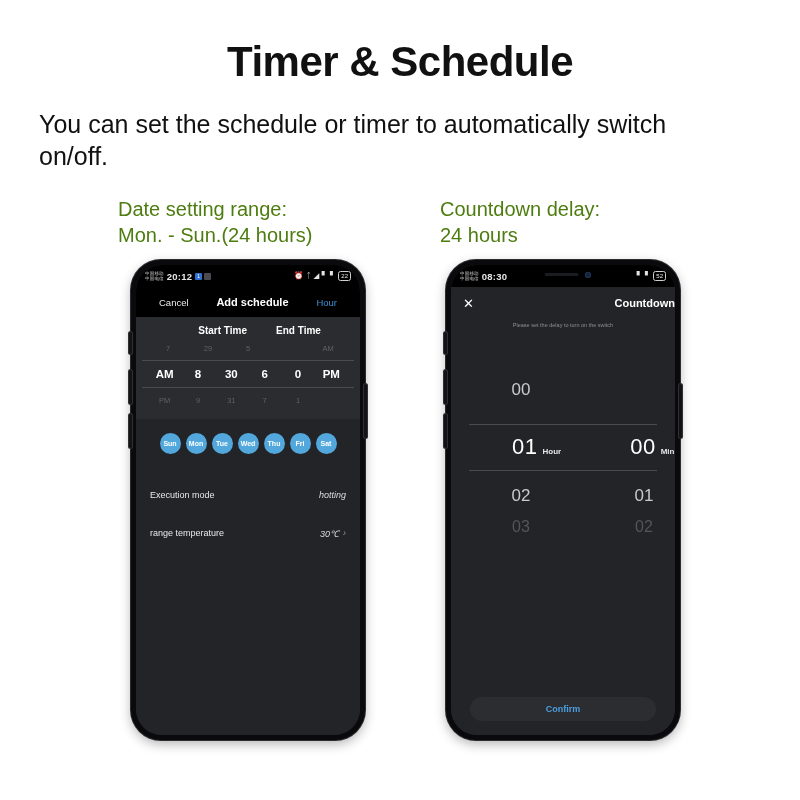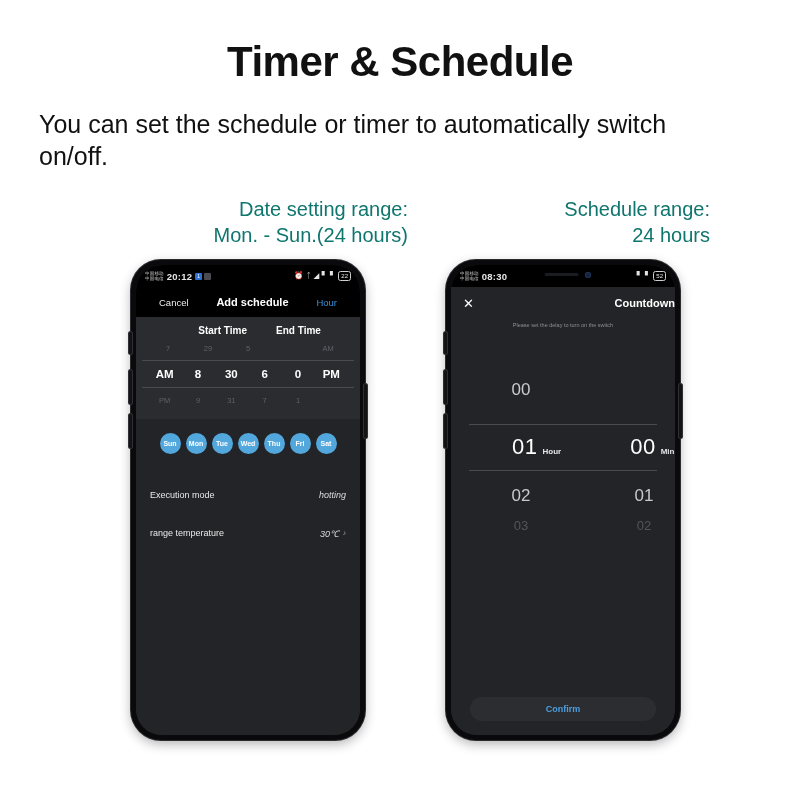--- a/index.html
+++ b/index.html
@@ -15,21 +15,21 @@
   .title {
     position:absolute; top:38px; left:0; width:800px;
     text-align:center; font-size:42px; font-weight:700; color:#111;
     letter-spacing:-0.5px;
   }
   .subtitle {
     position:absolute; top:108px; left:39px; width:700px;
     font-size:25px; line-height:1.28; color:#111; font-weight:400;
   }
   .cap {
-    position:absolute; text-align:right; font-size:20px; color:#0f766e;
+    position:absolute; text-align:left; font-size:20px; color:#4d7c0f;
     line-height:1.3;
   }
   .cap.left { top:196px; left:118px; width:290px; }
   .cap.right { top:196px; left:440px; width:270px; }
 
   
   .phone {
     position:absolute; width:234px; height:480px;
     border-radius:30px;
     background:#0a0a0c;
@@ -144,21 +144,21 @@
   .cdtop .num { font-size:17px; color:#c9cacd; font-weight:400; }
   .cdsel {
     border-top:1px solid #4a4b50; border-bottom:1px solid #4a4b50;
     margin:0 18px; padding:9px 0 10px;
   }
   .cdsel .num { font-size:22px; color:#fff; font-weight:500; letter-spacing:.5px; }
   .cdsel .unit { font-size:8px; color:#e6e6e8; font-weight:600; }
   .cdnext { padding-top:15px; }
   .cdnext .num { font-size:17px; color:#c9cacd; }
   .cdfar { padding-top:12px; }
-  .cdfar .num { font-size:13px; color:#53555a; }
+  .cdfar .num { font-size:16px; color:#53555a; }
 
   .confirm-wrap { position:absolute; left:0; right:0; bottom:14px; display:flex; justify-content:center; }
   .confirm {
     width:186px; height:24px; border-radius:13px; background:#2c2d31;
     display:flex; align-items:center; justify-content:center;
     color:#4a9fe0; font-size:9px; font-weight:600;
   }
 </style>
 </head>
 <body>
@@ -166,21 +166,21 @@
 <div class="page">
 
   <div class="title">Timer &amp; Schedule</div>
   <div class="subtitle">You can set the schedule or timer to automatically switch on/off.</div>
 
   <div class="cap left">
     <div>Date setting range:</div>
     <div>Mon. - Sun.(24 hours)</div>
   </div>
   <div class="cap right">
-    <div>Schedule range:</div>
+    <div>Countdown delay:</div>
     <div>24 hours</div>
   </div>
 
   <div class="phone left">
     <div class="sbtn l1"></div>
     <div class="sbtn l2"></div>
     <div class="sbtn l3"></div>
     <div class="sbtn r1"></div>
 
     <div class="screen">

